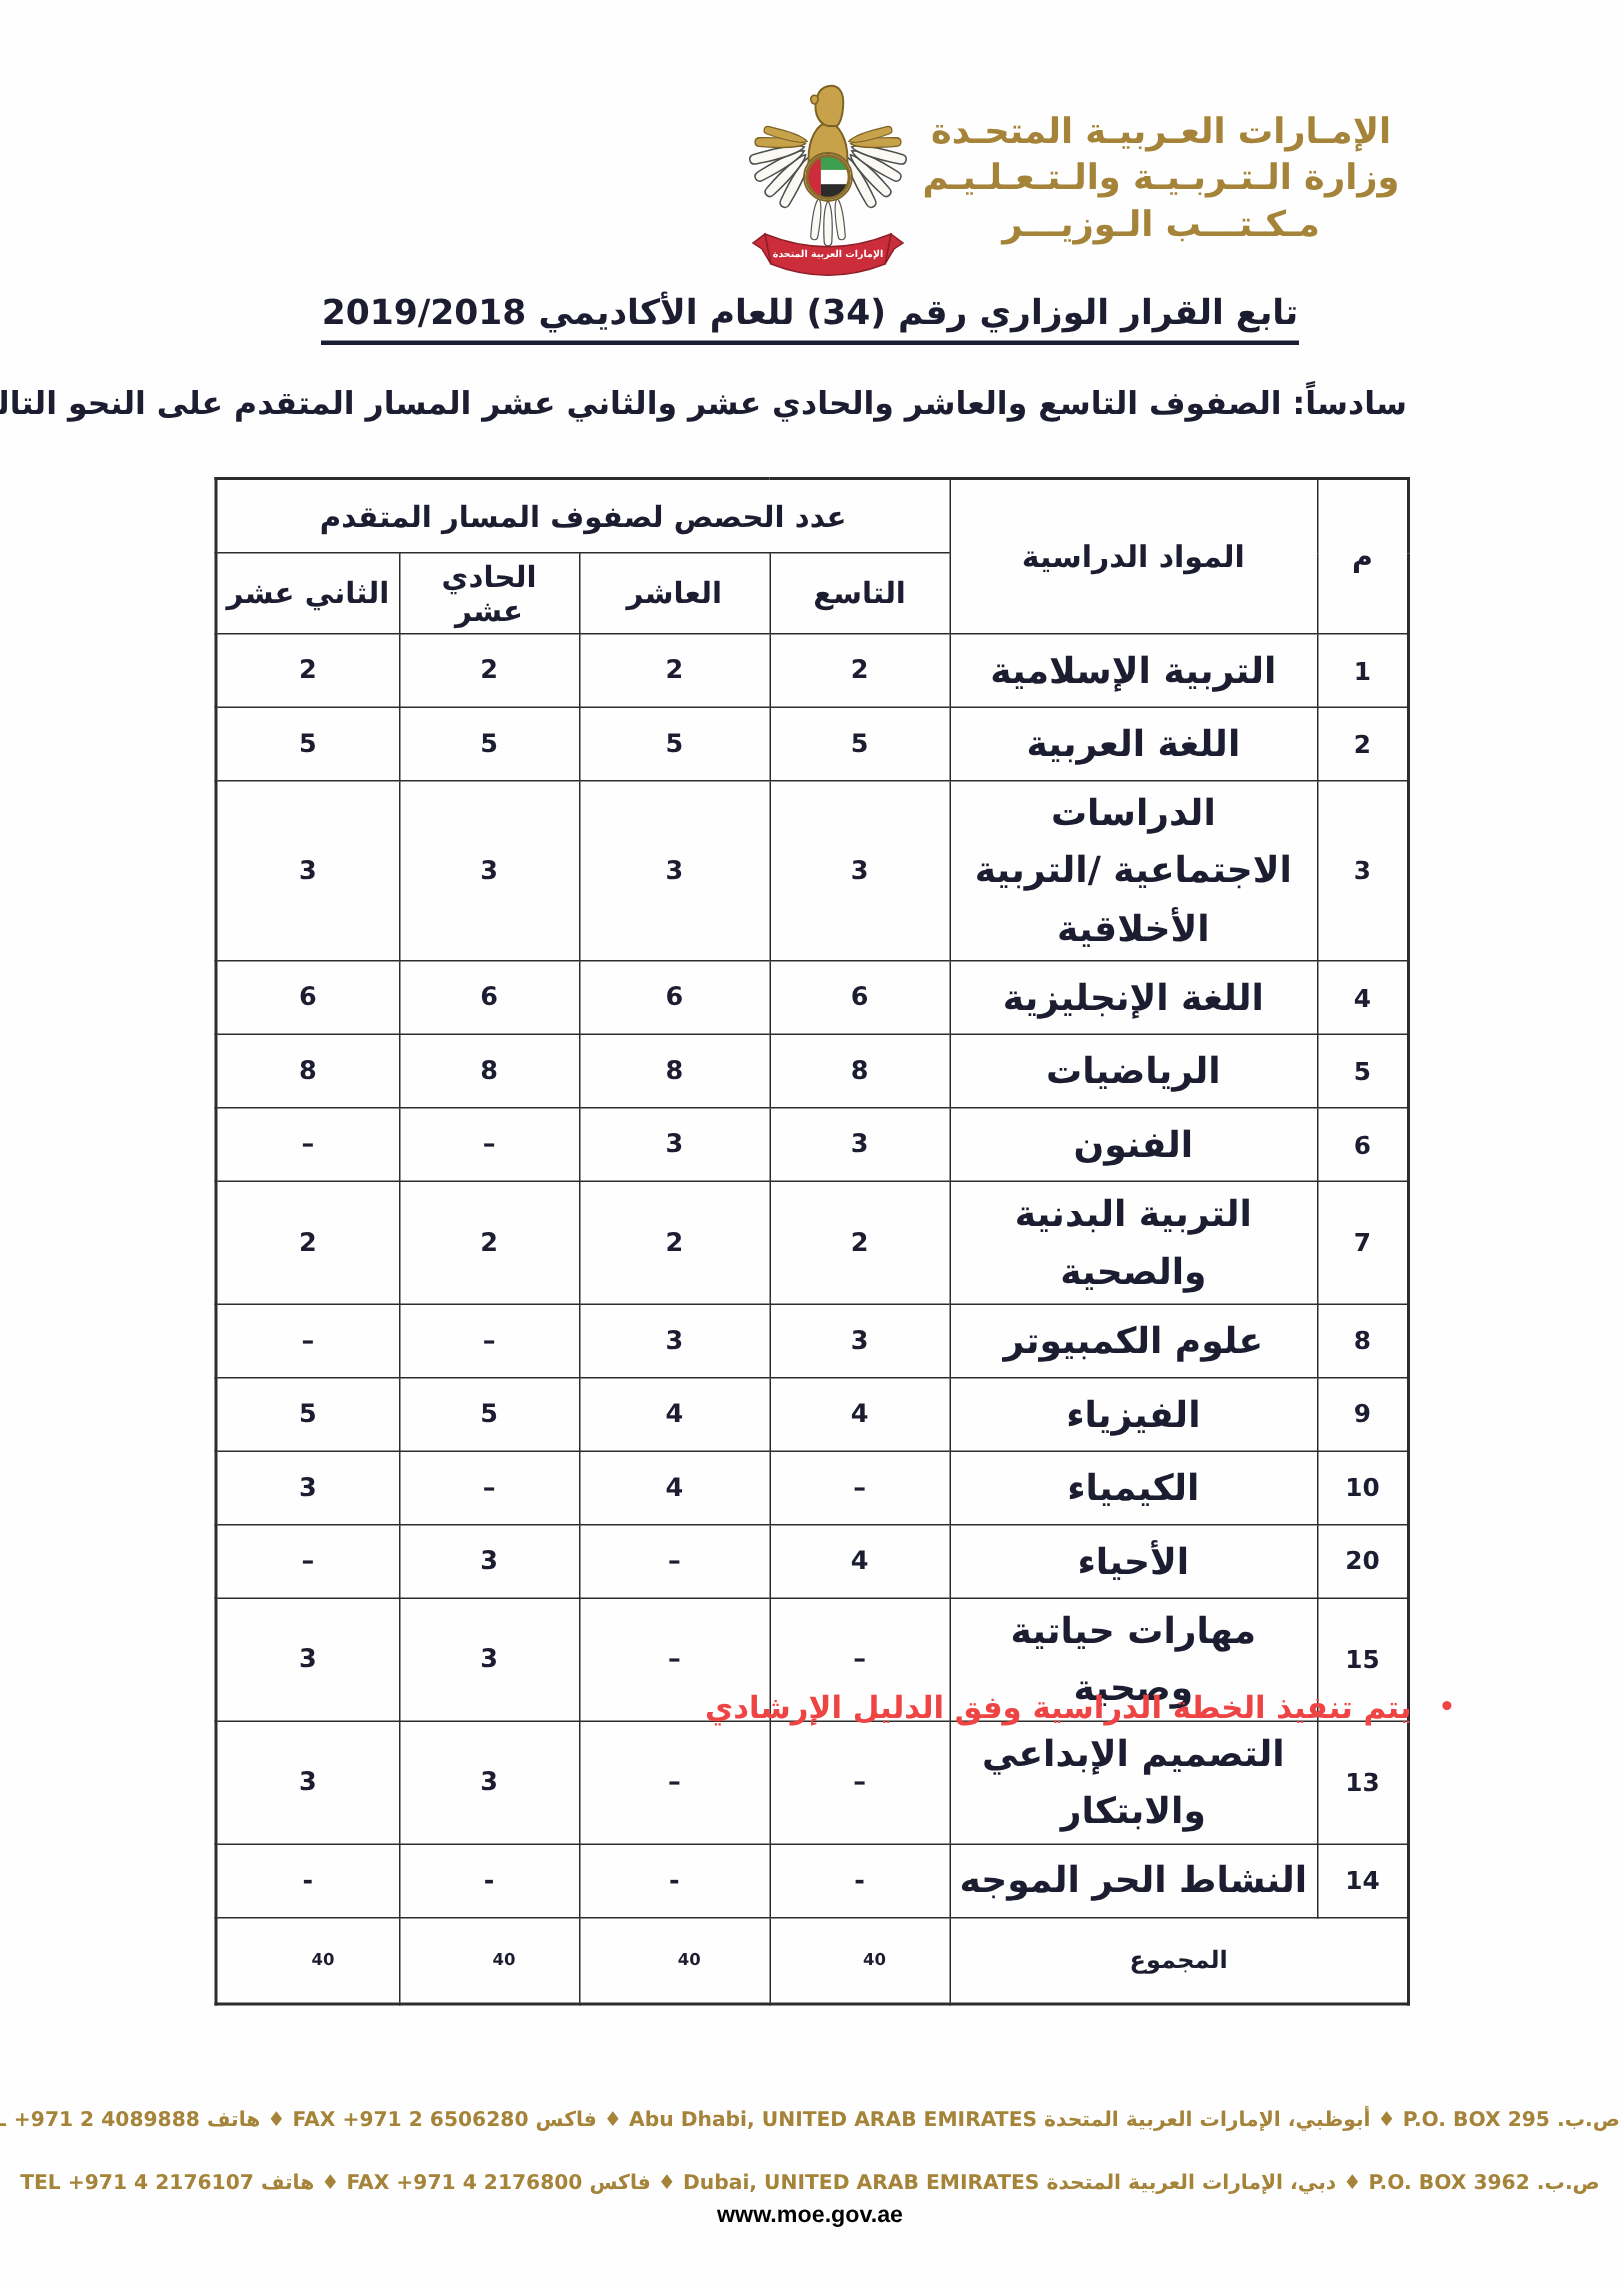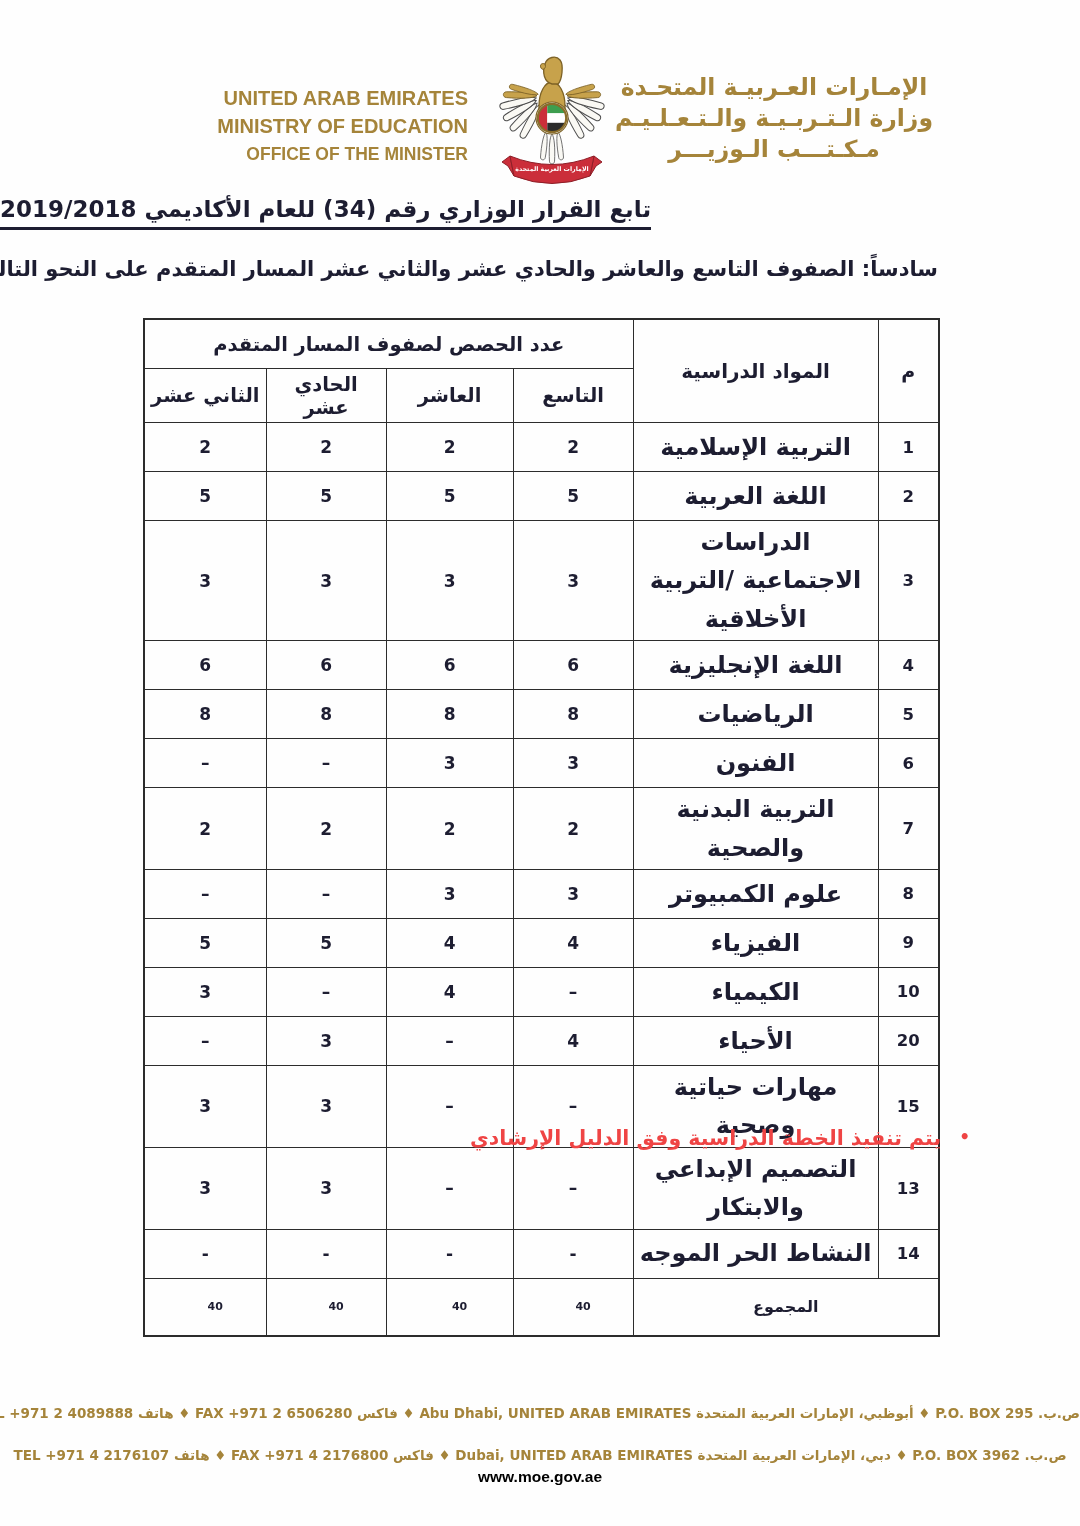--- a/index.html
+++ b/index.html
@@ -17,21 +17,21 @@
   .letterhead-en .l1,.letterhead-en .l2{font-size:20px;line-height:28px;}
   .letterhead-en .l3{font-size:17.5px;line-height:28px;}
   .letterhead-ar{
     position:absolute;top:72px;right:147px;text-align:center;direction:rtl;
     color:#a5843a;font-weight:bold;font-size:23.5px;line-height:31px;
     white-space:nowrap;
   }
   .emblem{position:absolute;left:484px;top:52px;}
   
   .doc-title{
-    position:absolute;top:196px;left:0;width:100%;text-align:left;
+    position:absolute;top:196px;left:0;width:100%;text-align:center;
     direction:rtl;font-size:23px;font-weight:bold;color:#1d1d31;
   }
   .doc-title .underlined{border-bottom:3px solid #1d1d31;padding-bottom:5px;}
   .section-heading{
     position:absolute;top:257px;right:142px;direction:rtl;
     font-size:21px;font-weight:bold;color:#1d1d31;white-space:nowrap;
   }
   
   table.schedule{
     position:absolute;top:318px;left:143px;width:795px;
@@ -69,25 +69,20 @@
     position:absolute;top:1468px;left:0;width:100%;text-align:center;
     font-family:"Liberation Sans",sans-serif;font-weight:bold;
     font-size:15.5px;color:#000000;
   }
 </style>
 </head>
 <body>
 
 <div class="page">
 
-  <div class="letterhead-en">
-    <div class="l1">UNITED ARAB EMIRATES</div>
-    <div class="l2">MINISTRY OF EDUCATION</div>
-    <div class="l3">OFFICE OF THE MINISTER</div>
-  </div>
 
   <div class="emblem">
     <svg width="136" height="136" viewBox="0 0 136 136" aria-hidden="true">
       <defs>
         <path id="feather" d="M0,0 C-3,4 -4,18 -3.2,34 C-3,38.5 3,38.5 3.2,34 C4,18 3,4 0,0 Z"></path>
         <clipPath id="flagclip">
             <circle cx="68" cy="66" r="14.2"></circle>
           </clipPath>
       </defs>
 

